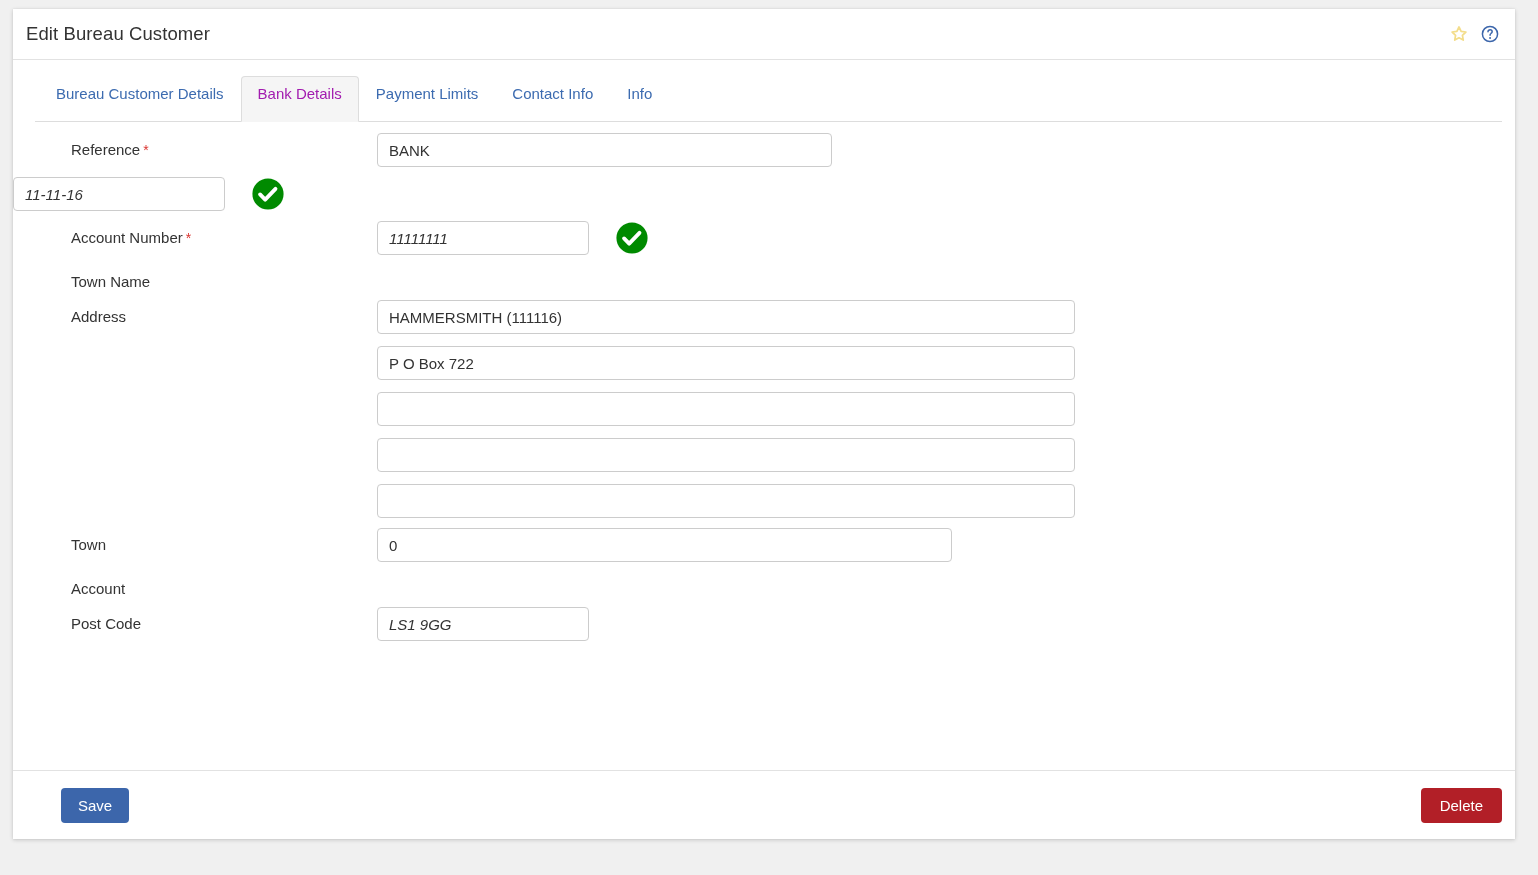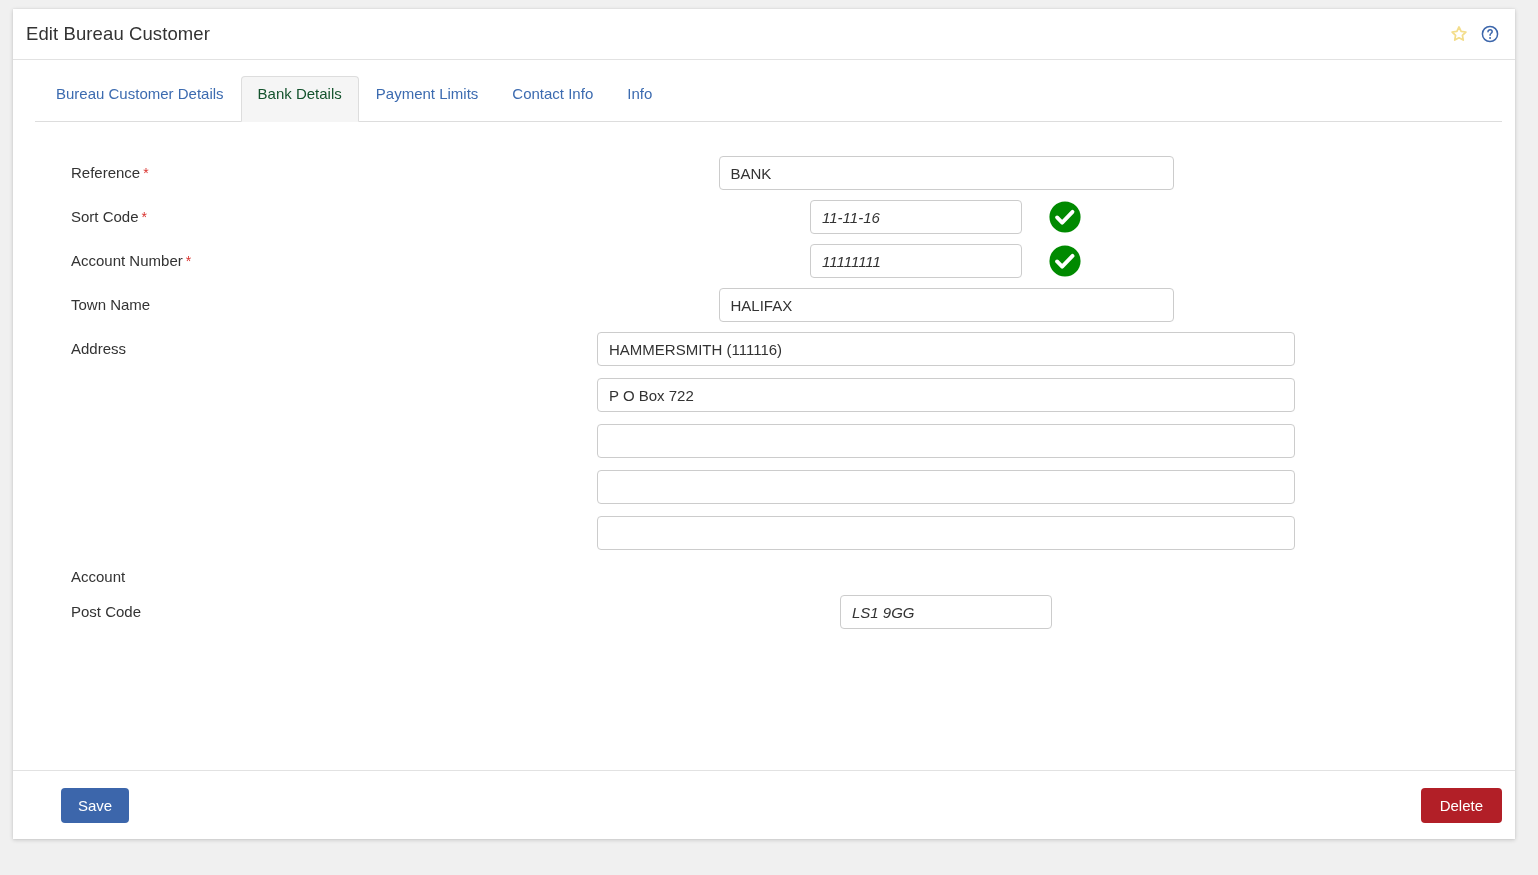--- a/index.html
+++ b/index.html
@@ -95,39 +95,39 @@
     cursor: pointer;
     white-space: nowrap;
     border: 1px solid transparent;
     border-radius: 4px 4px 0 0;
     margin-bottom: -1px;
     background: transparent;
     text-decoration: none;
   }
   .tab:first-child { margin-left: 4px; }
   .tab.active {
-    color: #14532d;
+    color: #a21caf;
     background: #f5f5f5;
     border-color: #dddddd;
     border-bottom-color: #f5f5f5;
     cursor: default;
   }
 
   
   .card-body {
     flex: 1 1 auto;
     position: relative;
     background: #fff;
     overflow: hidden;
   }
 
   .form {
     position: absolute;
     left: 0;
-    top: 34px;
+    top: 11px;
     right: 0;
   }
 
   .row {
     display: flex;
     align-items: flex-start;
     margin-bottom: 10px;
   }
   .label-col {
     flex: 0 0 364px;
@@ -139,21 +139,20 @@
   }
   .req {
     color: #d9322e;
     font-size: 14px;
     margin-left: 3px;
   }
   .field-col {
     flex: 1 1 auto;
     display: flex;
     align-items: center;
-    justify-content: center;
   }
 
   input.txt {
     height: 34px;
     border: 1px solid #cccccc;
     border-radius: 4px;
     padding: 0 11px;
     font-size: 15px;
     font-family: "Liberation Sans", sans-serif;
     color: #333333;
@@ -242,23 +241,20 @@
         <div class="row">
           <div class="label-col">
             <span>Reference</span><span class="req">*</span>
           </div>
           <div class="field-col">
             <input class="txt w-md" type="text" value="BANK" style="">
           </div>
         </div>
 
         <div class="row">
-          <div class="label-col">
-            <span>Sort Code</span><span class="req">*</span>
-          </div>
           <div class="field-col">
             <input class="txt w-sm" type="text" value="11-11-16" style="">
             <span class="check-wrap">
               <svg width="34" height="34" viewBox="0 0 24 24" aria-hidden="true">
                 <circle cx="12" cy="12" r="11" fill="#008a00"></circle>
                 <path d="M6.4 12.3l3.6 3.7 7.3-7.6" fill="none" stroke="#ffffff" stroke-width="2.7" stroke-linecap="round" stroke-linejoin="round"></path>
               </svg>
             </span>
           </div>
         </div>
@@ -273,38 +269,41 @@
               <svg width="34" height="34" viewBox="0 0 24 24" aria-hidden="true">
                 <circle cx="12" cy="12" r="11" fill="#008a00"></circle>
                 <path d="M6.4 12.3l3.6 3.7 7.3-7.6" fill="none" stroke="#ffffff" stroke-width="2.7" stroke-linecap="round" stroke-linejoin="round"></path>
               </svg>
             </span>
           </div>
         </div>
 
         <div class="row">
           <div class="label-col">Town Name</div>
-          <div class="field-col">
-            <input class="txt w-md" type="text" value="HALIFAX" style="">
-          </div>
         </div>
 
         <div class="row row-addr">
           <div class="label-col">Address</div>
           <div class="field-col">
             <div class="addr-stack">
               <input class="txt w-xl" type="text" value="HAMMERSMITH (111116)" style="">
               <input class="txt w-xl" type="text" value="P O Box 722" style="">
               <input class="txt w-xl" type="text" value="" style="">
               <input class="txt w-xl" type="text" value="" style="">
               <input class="txt w-xl" type="text" value="" style="">
             </div>
           </div>
         </div>
 
+        <div class="row">
+          <div class="label-col">Town</div>
+          <div class="field-col">
+            <input class="txt w-lg" type="text" value="0" style="">
+          </div>
+        </div>
 
         <div class="row">
           <div class="label-col">Account</div>
         </div>
 
         <div class="row">
           <div class="label-col">Post Code</div>
           <div class="field-col">
             <input class="txt w-sm" type="text" value="LS1 9GG" style="">
           </div>

